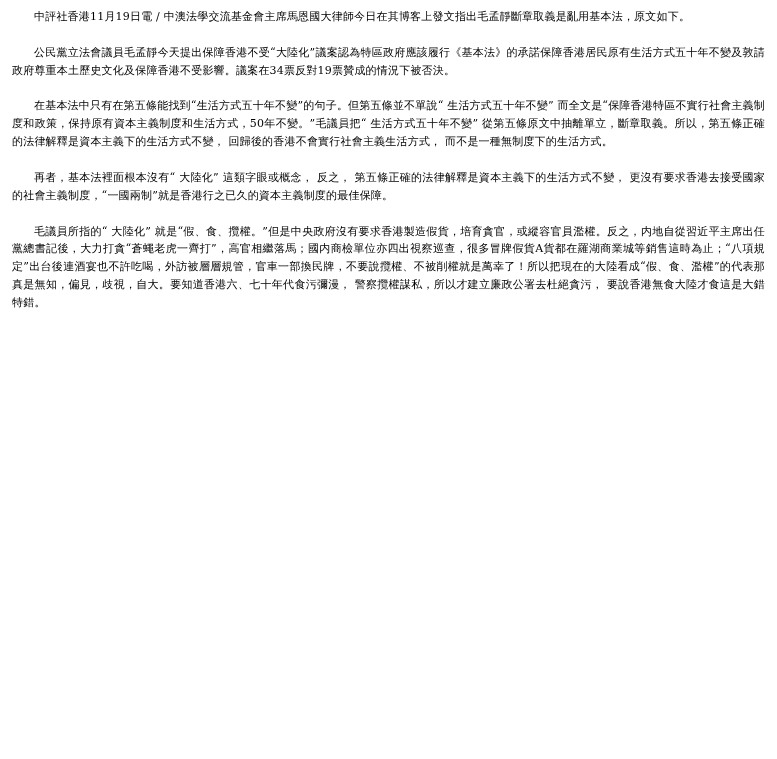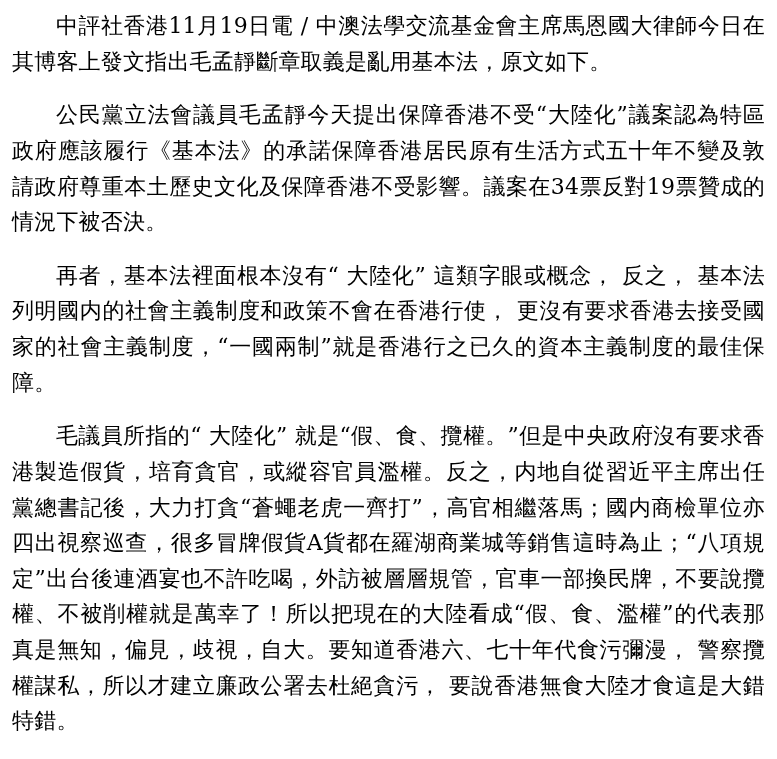--- a/index.html
+++ b/index.html
@@ -14,34 +14,35 @@
     font-family: "DejaVu Serif", "Liberation Serif", serif;
     color: #000000;
   }
   #article {
     box-sizing: border-box;
     width: 777px;
     padding: 8px 12px 0 12px;
   }
   .para {
     margin: 0 0 18px 0;
-    font-size: 22px;
+    font-size: 11px;
     line-height: 1.62;
     text-align: justify;
     text-justify: inter-ideograph;
     text-indent: 2em;
     letter-spacing: 0.2px;
     word-break: break-all;
   }
   .para:last-child {
     margin-bottom: 0;
   }
 </style>
 </head>
 <body>
 
 <div id="article">
   <p class="para">中評社香港11月19日電 / 中澳法學交流基金會主席馬恩國大律師今日在其博客上發文指出毛孟靜斷章取義是亂用基本法，原文如下。</p>
   <p class="para">公民黨立法會議員毛孟靜今天提出保障香港不受“大陸化”議案認為特區政府應該履行《基本法》的承諾保障香港居民原有生活方式五十年不變及敦請政府尊重本土歷史文化及保障香港不受影響。議案在34票反對19票贊成的情況下被否決。</p>
-  <p class="para">再者，基本法裡面根本沒有“ 大陸化” 這類字眼或概念， 反之， 基本法列明國内的社會主義制度和政策不會在香港行使， 更沒有要求香港去接受國家的社會主義制度，“一國兩制”就是香港行之已久的資本主義制度的最佳保障。</p>
+  <p class="para">在基本法中只有在第五條能找到“生活方式五十年不變”的句子。但第五條並不單說“ 生活方式五十年不變” 而全文是“保障香港特區不實行社會主義制度和政策，保持原有資本主義制度和生活方式，50年不變。”毛議員把“ 生活方式五十年不變” 從第五條原文中抽離單立，斷章取義。所以，第五條正確的法律解釋是資本主義下的生活方式不變， 回歸後的香港不會實行社會主義生活方式， 而不是一種無制度下的生活方式。</p>
+  <p class="para">再者，基本法裡面根本沒有“ 大陸化” 這類字眼或概念， 反之， 第五條正確的法律解釋是資本主義下的生活方式不變， 更沒有要求香港去接受國家的社會主義制度，“一國兩制”就是香港行之已久的資本主義制度的最佳保障。</p>
   <p class="para">毛議員所指的“ 大陸化” 就是“假、食、攬權。”但是中央政府沒有要求香港製造假貨，培育貪官，或縱容官員濫權。反之，内地自從習近平主席出任黨總書記後，大力打貪“蒼蠅老虎一齊打”，高官相繼落馬；國内商檢單位亦四出視察巡查，很多冒牌假貨A貨都在羅湖商業城等銷售這時為止；“八項規定”出台後連酒宴也不許吃喝，外訪被層層規管，官車一部換民牌，不要說攬權、不被削權就是萬幸了！所以把現在的大陸看成“假、食、濫權”的代表那真是無知，偏見，歧視，自大。要知道香港六、七十年代食污彌漫， 警察攬權謀私，所以才建立廉政公署去杜絕貪污， 要說香港無食大陸才食這是大錯特錯。</p>
 
 </div>
 
 </body></html>

